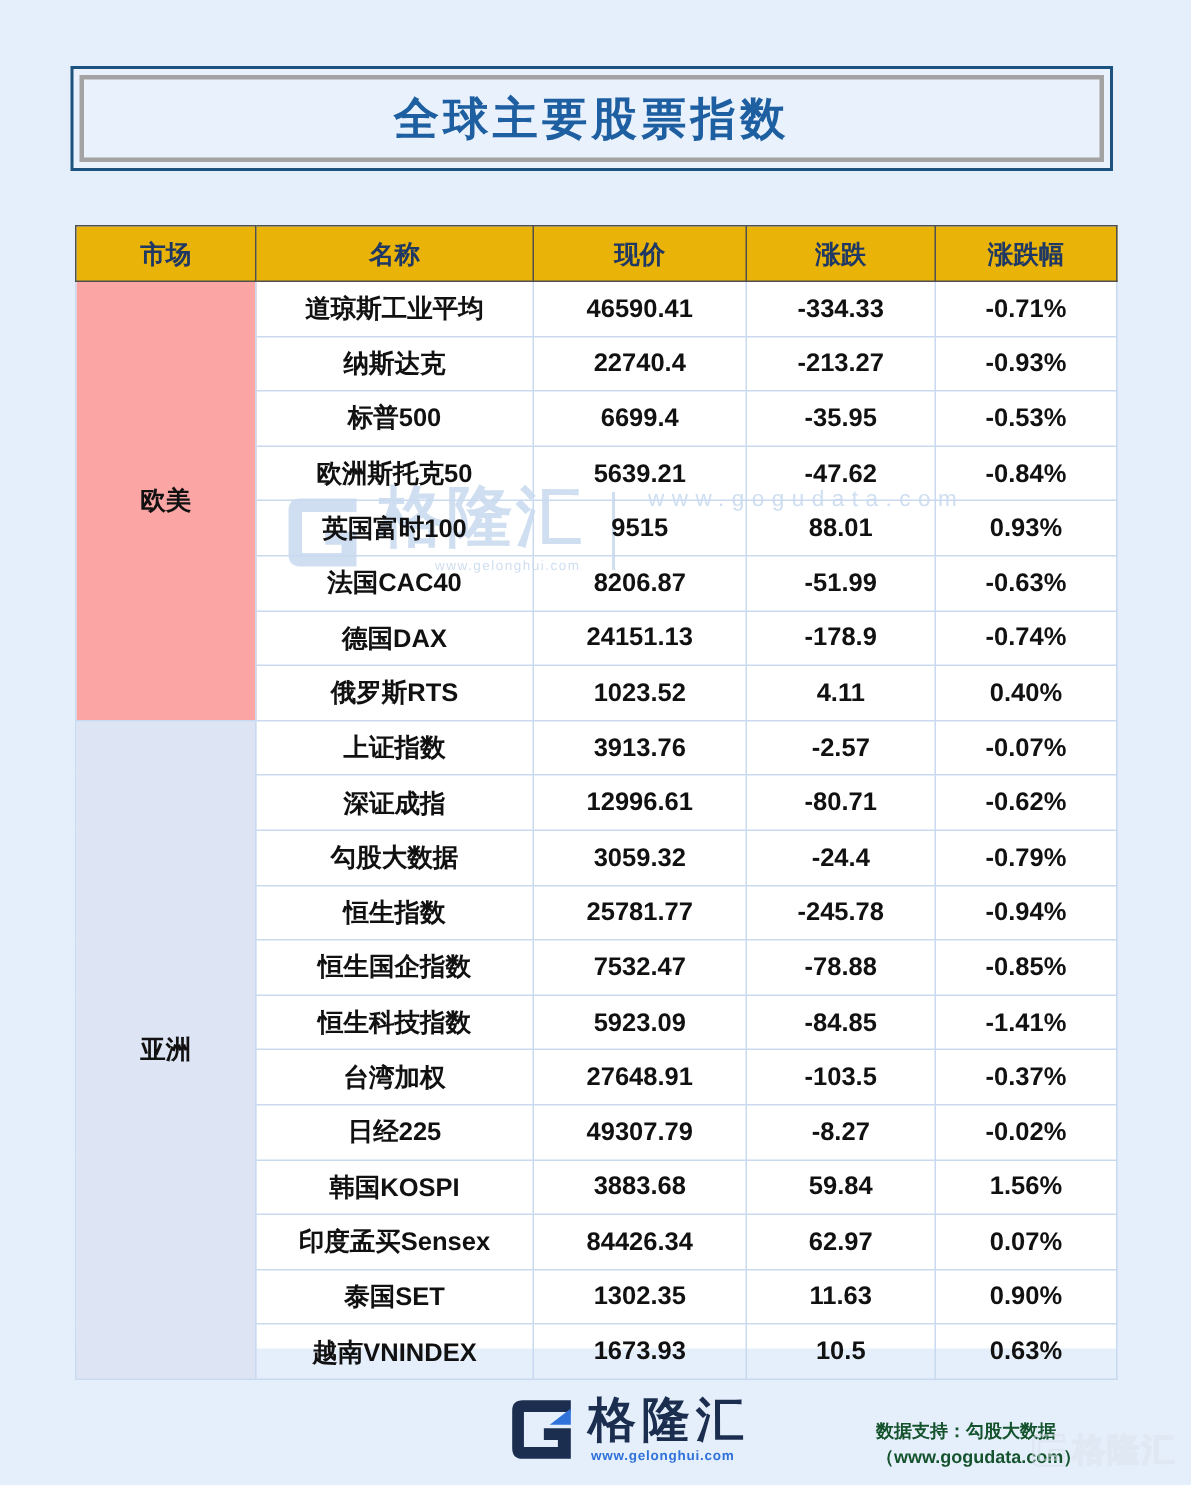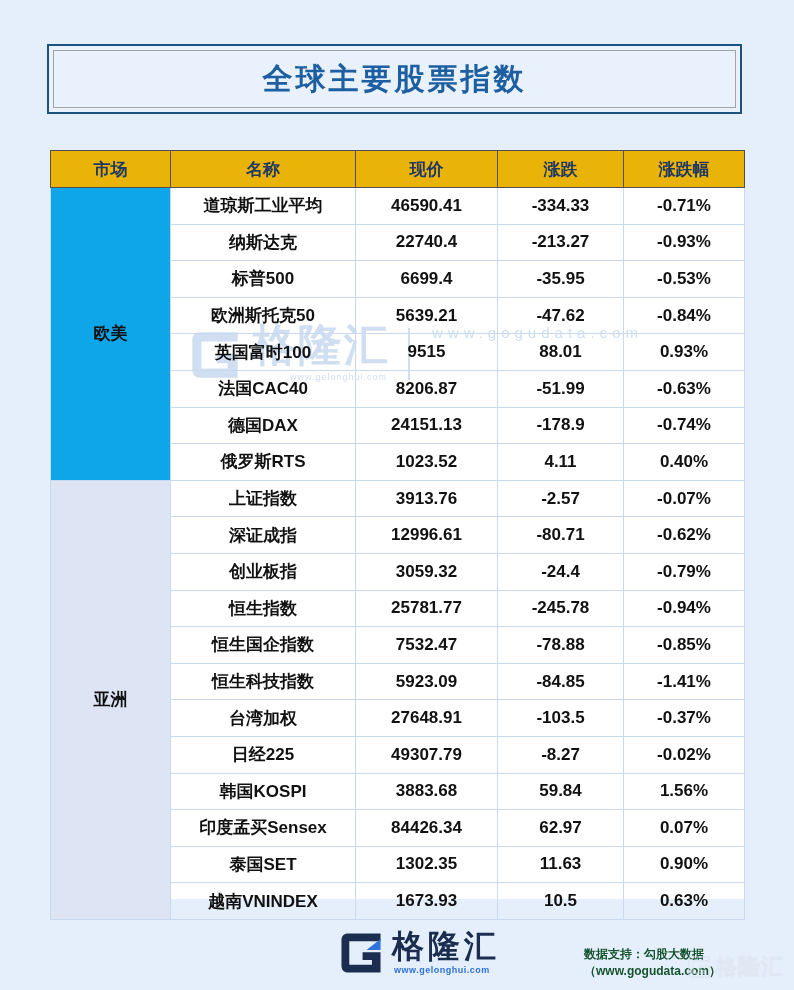--- a/index.html
+++ b/index.html
@@ -7,21 +7,21 @@
     width:794px;height:990px;position:relative;overflow:hidden;
     background:#e5effb;
     font-family:"Liberation Sans","DejaVu Sans",sans-serif;
   }
   
   .title-box{
     position:absolute;left:47px;top:44px;width:695px;height:70px;
     border:2px solid #1c527f;padding:4px;box-sizing:border-box;background:#e9f1fc;
   }
   .title-inner{
-    width:100%;height:100%;border:1px solid #a3a3a3;box-sizing:border-box;
+    width:100%;height:100%;border:3px solid #a3a3a3;box-sizing:border-box;
     display:flex;align-items:center;justify-content:center;
   }
   .title-text{
     font-size:30px;font-weight:bold;color:#1d5fa0;letter-spacing:3px;margin:0;
   }
   
   .table-backdrop{position:absolute;left:50px;top:150px;width:694px;height:749px;background:#ffffff;z-index:1;}
   table.idx{
     position:absolute;left:50px;top:150px;width:694px;z-index:3;
     border-collapse:collapse;table-layout:fixed;
@@ -29,21 +29,21 @@
   table.idx th{
     height:36px;background:#eab308;color:#1f3864;
     font-size:17px;font-weight:bold;text-align:center;
     border:1px solid #4f4f4f;padding:0;
   }
   table.idx td{
     height:35.6px;background:transparent;border:1px solid #c9daf0;
     font-size:17px;font-weight:bold;text-align:center;padding:0;color:#111;
   }
   td.market{font-size:18px;color:#000;}
-  td.market.g0{background:#0ea5e9;margin-left:28px;}
+  td.market.g0{background:#fca5a5;margin-left:28px;}
   td.market.g1{background:#dde5f5;}
   td.up{color:#c00000;}
   td.down{color:#28a228;}
   
   .wm-center{
     position:absolute;left:186px;top:320px;z-index:2;opacity:0.55;
     display:flex;align-items:flex-start;color:#a9c4e4;pointer-events:none;
   }
   .wm-center svg{width:58px;height:58px;margin-top:6px;}
   .wm-brand-col{margin-left:8px;display:flex;flex-direction:column;}
@@ -170,21 +170,21 @@
         <td class="change down">-2.57</td>
         <td class="pct down">-0.07%</td>
       </tr>
       <tr>
         <td class="name">深证成指</td>
         <td class="price down">12996.61</td>
         <td class="change down">-80.71</td>
         <td class="pct down">-0.62%</td>
       </tr>
       <tr>
-        <td class="name">创业板指</td>
+        <td class="name">勾股大数据</td>
         <td class="price down">3059.32</td>
         <td class="change down">-24.4</td>
         <td class="pct down">-0.79%</td>
       </tr>
       <tr>
         <td class="name">恒生指数</td>
         <td class="price down">25781.77</td>
         <td class="change down">-245.78</td>
         <td class="pct down">-0.94%</td>
       </tr>

